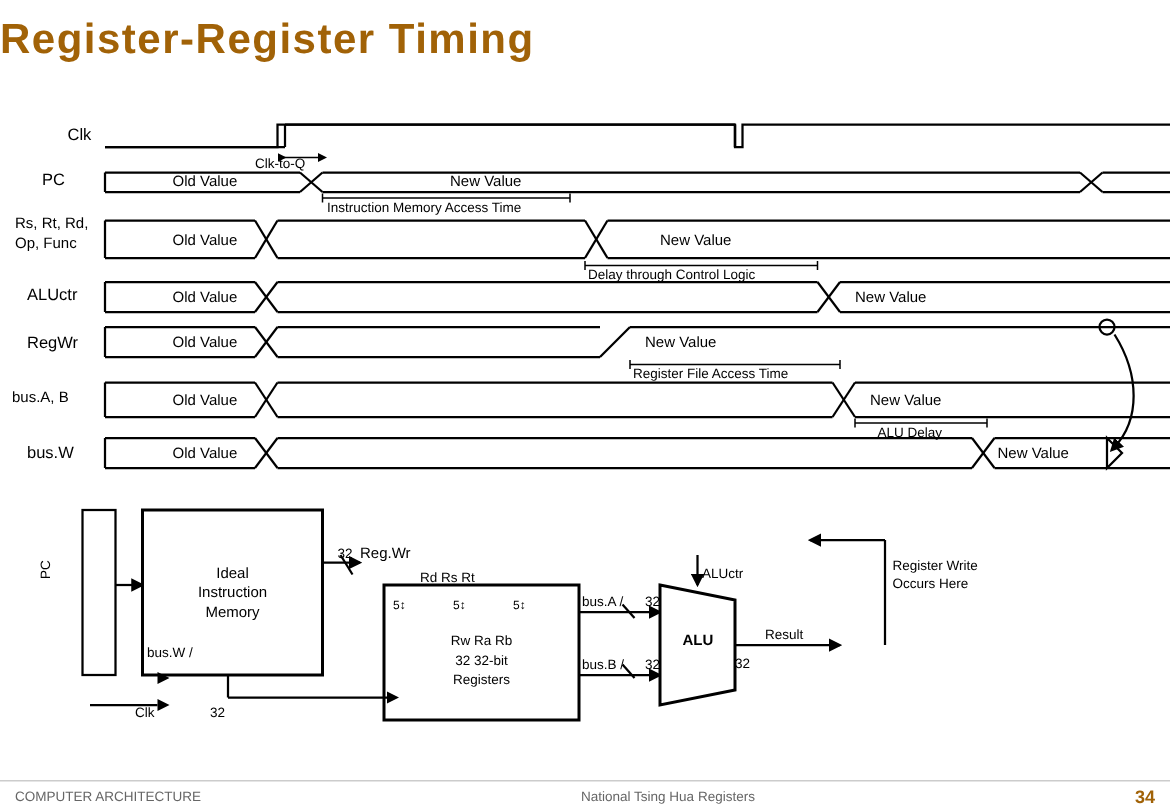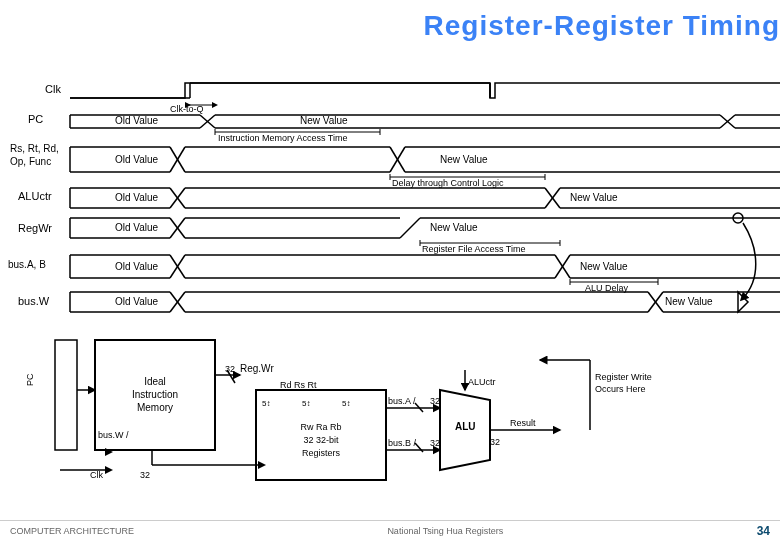--- a/index.html
+++ b/index.html
@@ -6,24 +6,24 @@
     body {
       width: 780px;
       height: 540px;
       background: #fff;
       font-family: Arial, sans-serif;
       overflow: hidden;
       position: relative;
     }
 
     .page-title {
-      text-align: right;
+      text-align: left;
       font-size: 28px;
       font-weight: bold;
-      color: #3b82f6;
+      color: #a16207;
       padding: 10px 0 6px 0;
       letter-spacing: 1px;
     }
 
     .timing-diagram {
       position: relative;
       width: 780px;
       height: 300px;
       margin-top: 2px;
     }
@@ -55,21 +55,21 @@
       align-items: center;
       justify-content: space-between;
       padding: 0 10px;
       font-size: 9px;
       color: #666;
       gap: 44px;
     }
 
     .page-num {
       font-size: 12px;
-      color: #0c4a6e;
+      color: #a16207;
       font-weight: bold;
     }
   </style>
 </head>
 <body>
 
 <div class="page-title">Register-Register Timing</div>
 
 <div class="timing-diagram">
 <svg class="timing-svg" viewBox="0 0 780 300">

